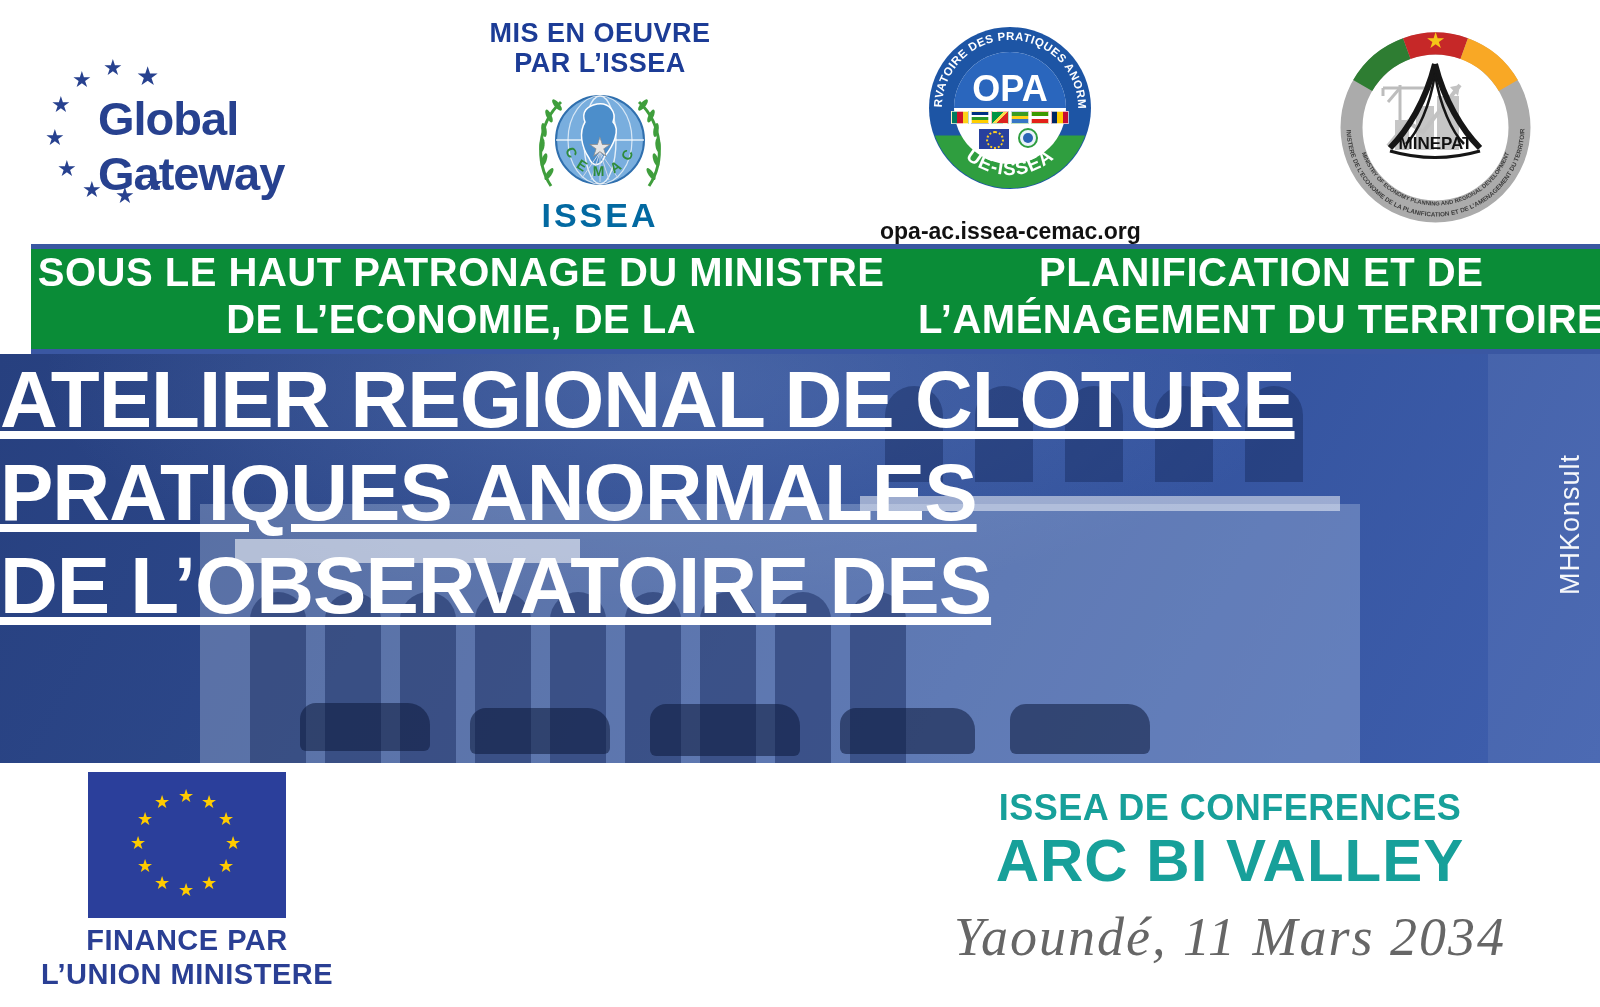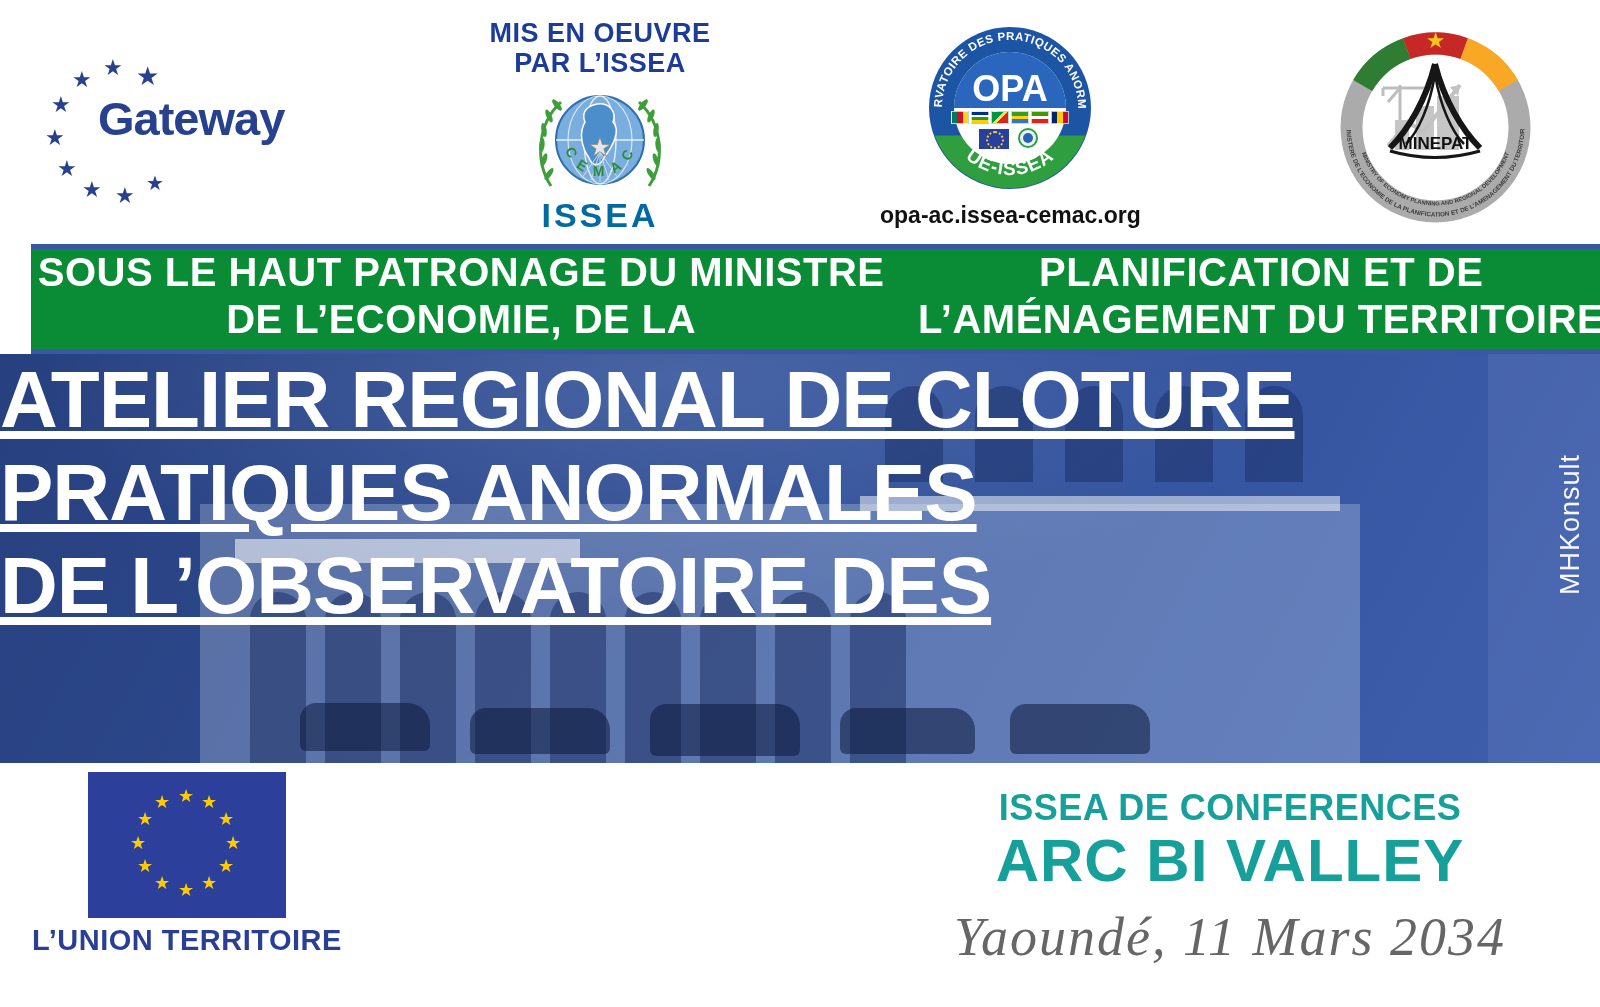--- a/index.html
+++ b/index.html
@@ -32,21 +32,21 @@
   .f-cmr{background:linear-gradient(90deg,#007a5e 33%,#ce1126 33% 66%,#fcd116 66%);}
   .f-caf{background:linear-gradient(180deg,#003082 25%,#ffffff 25% 50%,#289728 50% 75%,#ffce00 75%);}
   .f-cog{background:linear-gradient(135deg,#009543 42%,#fbde4a 42% 58%,#dc241f 58%);}
   .f-gab{background:linear-gradient(180deg,#3a9d23 33%,#fcd116 33% 66%,#3776c5 66%);}
   .f-gnq{background:linear-gradient(180deg,#3e9a00 33%,#ffffff 33% 66%,#e32118 66%);}
   .f-tcd{background:linear-gradient(90deg,#002664 33%,#fecb00 33% 66%,#c60c30 66%);}
   .opa-eu{position:absolute;left:55px;top:107px;width:30px;height:20px;background:#27409e;}
   .opa-eu::after{content:"";position:absolute;left:7px;top:2px;width:14px;height:14px;border:2px dotted #ffd020;border-radius:50%;}
   .opa-seal{position:absolute;left:94px;top:106px;width:20px;height:20px;border-radius:50%;border:2px solid #2f9e3f;background:#eaf2fb;box-sizing:border-box;}
   .opa-seal::after{content:"";position:absolute;left:3px;top:3px;width:10px;height:10px;border-radius:50%;background:#2a62b5;}
-  .opa-url{margin-top:8px;text-align:center;color:#111;font-size:23px;font-weight:bold;white-space:nowrap;}
+  .opa-url{margin-top:24px;text-align:center;color:#111;font-size:23px;font-weight:bold;white-space:nowrap;}
 
   
   .minepat{position:absolute;left:1338px;top:30px;width:200px;height:200px;}
 
   
   .patronage{position:absolute;left:0;top:244px;width:1600px;height:100px;background:#0a8c37;
              border-top:5px solid #3a57a2;border-bottom:5px solid #3a57a2;box-sizing:content-box;
              display:flex;flex-direction:row;justify-content:center;text-align:center;margin-left:31px;}
   .patronage div{color:#fff;font-size:40px;font-weight:bold;line-height:1.18;letter-spacing:.5px;}
 
@@ -102,20 +102,21 @@
       <span class="gg-star gg-s1">★</span>
       <span class="gg-star gg-s2">★</span>
       <span class="gg-star gg-s3">★</span>
       <span class="gg-star gg-s4">★</span>
       <span class="gg-star gg-s5">★</span>
       <span class="gg-star gg-s6">★</span>
       <span class="gg-star gg-s7">★</span>
       <span class="gg-star gg-s8">★</span>
       <span class="gg-star gg-s9">★</span>
       <div class="gg-name">
+        <div>Global</div>
         <div>Gateway</div>
       </div>
     </div>
 
     <div class="issea">
       <div class="issea-caption">
         <div>MIS EN OEUVRE</div>
         <div>PAR L’ISSEA</div>
       </div>
       <svg class="issea-emblem" width="150" height="118" viewBox="0 0 150 118">
@@ -283,21 +284,22 @@
       <span class="eu-star e5">★</span>
       <span class="eu-star e6">★</span>
       <span class="eu-star e7">★</span>
       <span class="eu-star e8">★</span>
       <span class="eu-star e9">★</span>
       <span class="eu-star e10">★</span>
       <span class="eu-star e11">★</span>
       <span class="eu-star e12">★</span>
     </div>
     <div class="eu-caption">
-      <div>L’UNION TERRITOIRE</div>
+      <div>FINANCE PAR</div>
+      <div>L’UNION MINISTERE</div>
     </div>
     <div class="venue">
       <div class="venue-label">ISSEA DE CONFERENCES</div>
       <div class="venue-name">ARC BI VALLEY</div>
       <div class="venue-date">Yaoundé, 11 Mars 2034</div>
     </div>
   </div>
 
 </div>
 

